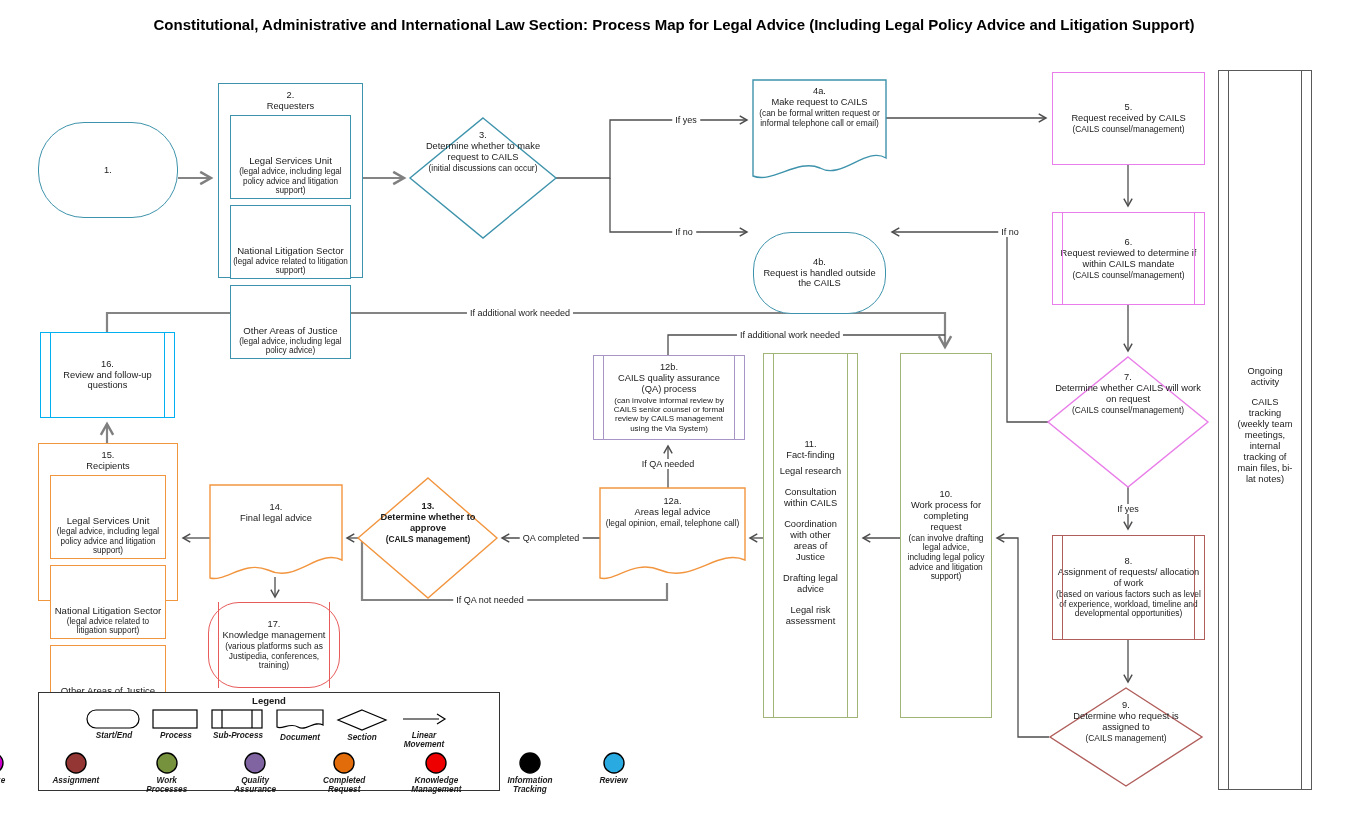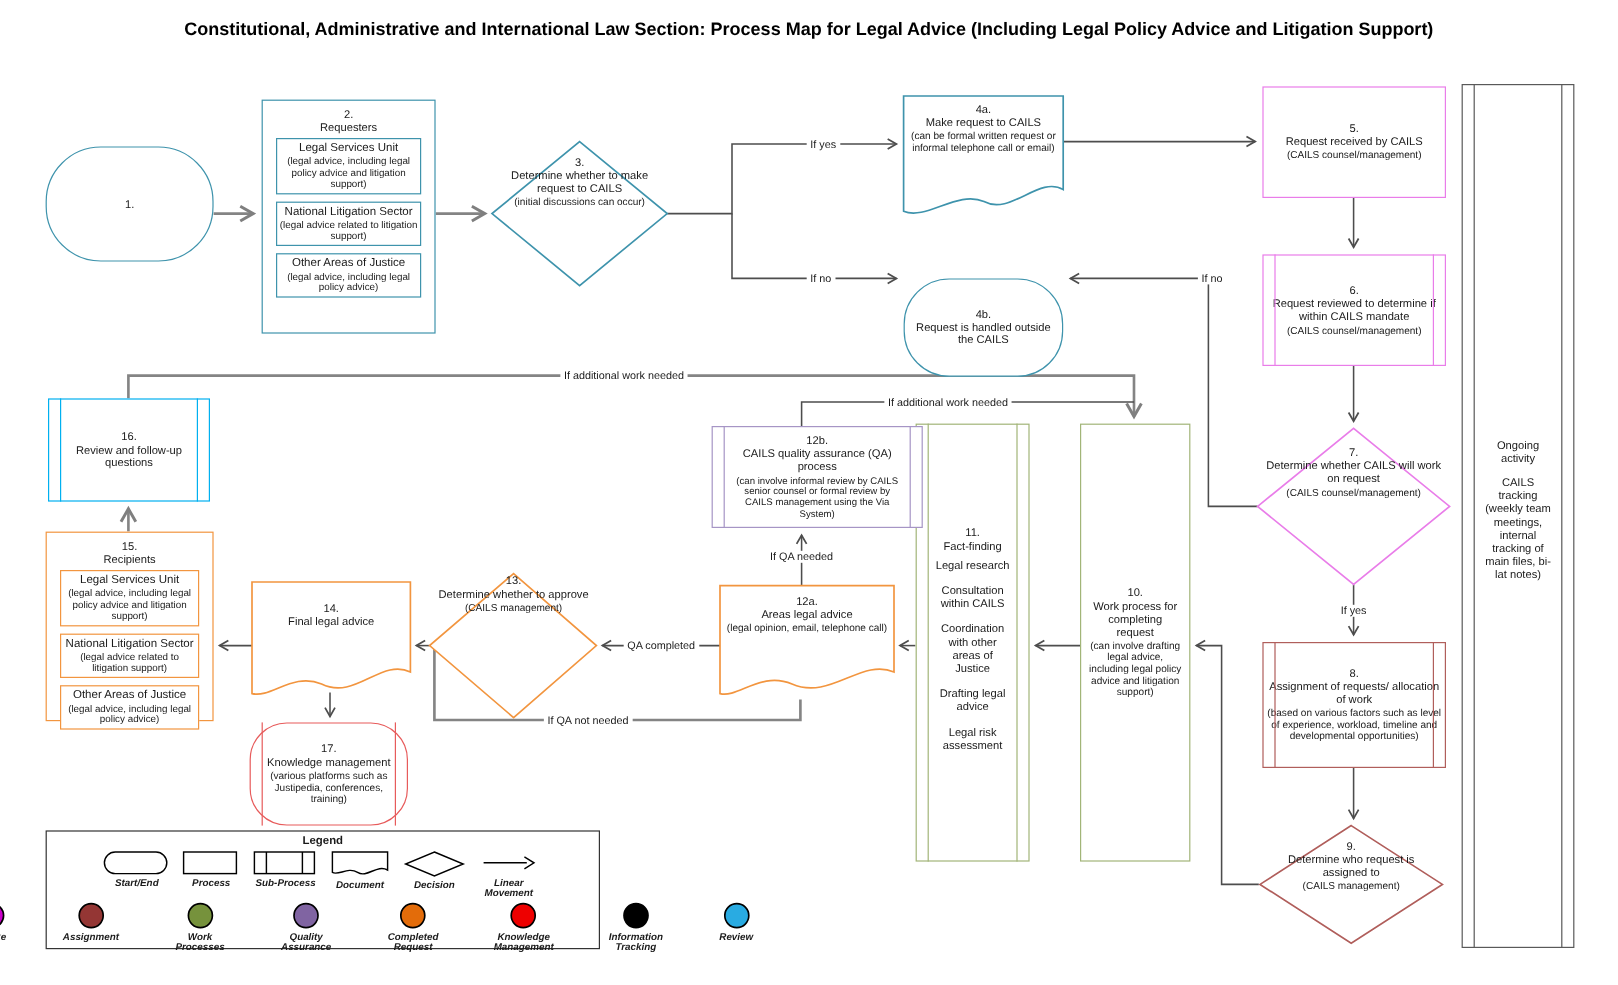--- a/index.html
+++ b/index.html
@@ -14,21 +14,21 @@
   .sp{border:1.4px solid;}
   .sp::before{content:"";position:absolute;top:-1px;bottom:-1px;left:9px;border-left:1.3px solid;border-color:inherit;}
   .sp::after{content:"";position:absolute;top:-1px;bottom:-1px;right:9px;border-right:1.3px solid;border-color:inherit;}
   .overlay{position:absolute;box-sizing:border-box;background:transparent;text-align:center;
     font-size:9.3px;line-height:1.18;display:flex;flex-direction:column;justify-content:flex-start;align-items:center;}
   .num,.main{display:block;}
   .note{display:block;font-size:8.4px;line-height:1.15;margin-top:1px;}
   .container-node{justify-content:flex-start;padding-top:6px;}
   .child{border:1.2px solid;border-color:inherit;background:#fff;margin:3px 0 3px 0;width:calc(100% - 16px);
     box-sizing:border-box;padding:2px 2px;font-size:9.3px;}
-  .child .ctitle{display:block;font-size:9.6px;}
+  .child .ctitle{display:block;font-size:9.6px;margin-top:37px;}
   .child .note{font-size:8.2px;}
   .edge-label{position:absolute;transform:translate(-50%,-50%);background:#fff;padding:0 3px;
     font-size:9px;white-space:nowrap;color:#1a1a1a;}
   .stack-gap > .main{margin-bottom:9px;}
   .item{display:block;margin:5px 0;}
   .legend{position:absolute;left:38px;top:692px;width:462px;height:99px;border:1.3px solid #333;
     box-sizing:border-box;background:#fff;padding:2px 8px;}
   .legend-title{text-align:center;font-size:9.5px;font-weight:700;margin-bottom:2px;}
   .legend-row{display:flex;justify-content:center;align-items:flex-start;font-style:italic;}
   .litem{display:flex;flex-direction:column;align-items:center;width:62px;text-align:center;}
@@ -171,33 +171,33 @@
   <div class="box sp" style="left:763px;top:353px;width:95px;height:365px;border-color:#A2B578;padding:6px 14px;">
     <span class="num">11.</span>
     <span class="main">Fact-finding</span>
     <span class="item">Legal research</span>
     <span class="item">Consultation within CAILS</span>
     <span class="item">Coordination with other areas of Justice</span>
     <span class="item">Drafting legal advice</span>
     <span class="item">Legal risk assessment</span>
   </div>
 
-  <div class="box sp" style="left:593px;top:355px;width:176px;height:85px;border-color:#A695C5;padding:2px 14px;text-align:center;">
+  <div class="box sp" style="left:593px;top:355px;width:152px;height:85px;border-color:#A695C5;padding:2px 14px;text-align:center;">
     <span class="num">12b.</span>
     <span class="main">CAILS quality assurance (QA) process</span>
     <span class="note" style="font-size:8px;">(can involve informal review by CAILS senior counsel or formal review by CAILS management using the Via System)</span>
   </div>
 
   <div class="overlay" style="left:604px;top:496px;width:137px;height:62px;">
     <span class="num">12a.</span>
     <span class="main">Areas legal advice</span>
     <span class="note">(legal opinion, email, telephone call)</span>
   </div>
 
-  <div class="overlay" style="left:363px;top:479px;width:130px;height:92px;">
+  <div class="overlay" style="left:363px;top:501px;width:130px;height:92px;font-weight:bold;">
     <span class="num">13.</span>
     <span class="main">Determine whether to approve</span>
     <span class="note">(CAILS management)</span>
   </div>
 
   <div class="overlay" style="left:214px;top:502px;width:124px;height:52px;">
     <span class="num">14.</span>
     <span class="main">Final legal advice</span>
   </div>
 
@@ -270,21 +270,21 @@
       <div class="litem">
         <svg width="52" height="24">
             <path d="M3,2 L49,2 L49,17 C40,12 32,24 24,19 C16,14 8,22 3,19 Z" fill="#fff" stroke="#000" stroke-width="1.2"></path>
           </svg>
         <span>Document</span>
       </div>
       <div class="litem">
         <svg width="52" height="24">
             <polygon points="26,2 50,12 26,22 2,12" fill="#fff" stroke="#000" stroke-width="1.2"></polygon>
           </svg>
-        <span>Decision</span>
+        <span>Section</span>
       </div>
       <div class="litem">
         <svg width="50" height="22">
             <line x1="4" y1="11" x2="40" y2="11" stroke="#000" stroke-width="1.2"></line>
             <path d="M38,6 L46,11 L38,16" fill="none" stroke="#000" stroke-width="1.2"></path>
           </svg>
         <span>Linear Movement</span>
       </div>
     </div>
     <div class="legend-row" style="margin-top:2px;gap:47px;">

